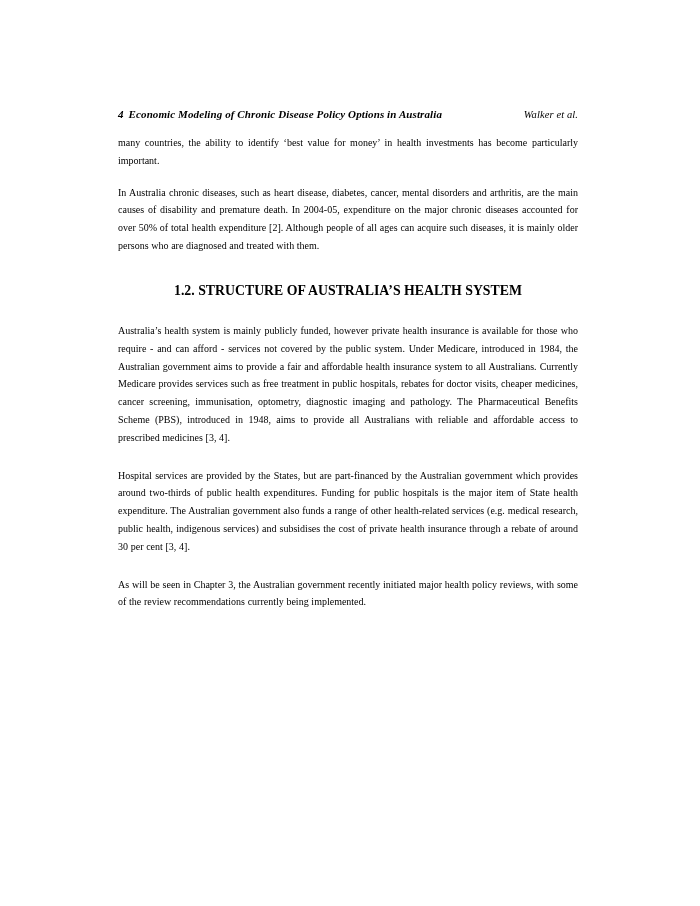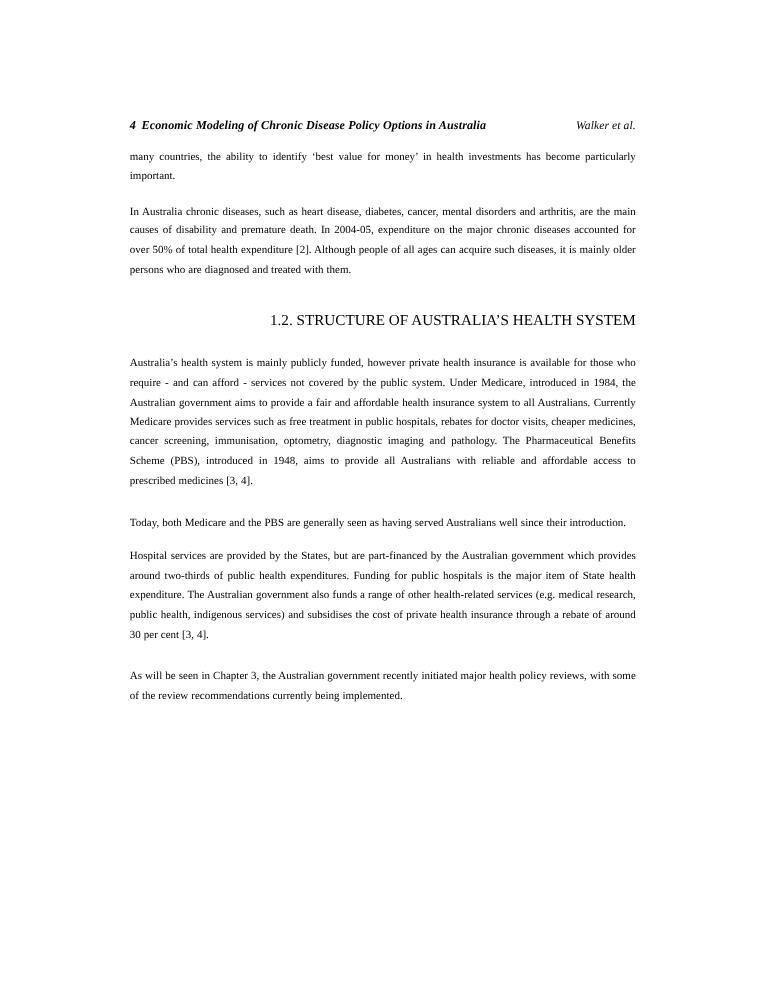--- a/index.html
+++ b/index.html
@@ -66,24 +66,24 @@
   }
   p.gap-large {
     margin-bottom: 20px;
   }
   p.tight {
     margin-bottom: 13px;
   }
 
   h2.section {
     font-size: 13.8px;
-    font-weight: normal;
+    font-weight: bold;
     margin: 26px 0 22px 0;
     line-height: 1.4;
-    text-align: right;
+    text-align: center;
   }
 
   .italic { }
 </style>
 </head>
 <body>
 
 <div class="page">
   <div class="content">
 
@@ -95,20 +95,19 @@
     </div>
 
     <p class="body">many countries, the ability to identify ‘best value for money’ in health investments has become particularly important.</p>
 
     <p class="body gap-large">In Australia chronic diseases, such as heart disease, diabetes, cancer, mental disorders and arthritis, are the main causes of disability and premature death. In 2004-05, expenditure on the major chronic diseases accounted for over 50% of total health expenditure [2]. Although people of all ages can acquire such diseases, it is mainly older persons who are diagnosed and treated with them.</p>
 
     <h2 class="section">1.2. STRUCTURE OF AUSTRALIA’S HEALTH SYSTEM</h2>
 
     <p class="body gap-large">Australia’s health system is mainly publicly funded, however private health insurance is available for those who require - and can afford - services not covered by the public system. Under Medicare, introduced in 1984, the Australian government aims to provide a fair and affordable health insurance system to all Australians. Currently Medicare provides services such as free treatment in public hospitals, rebates for doctor visits, cheaper medicines, cancer screening, immunisation, optometry, diagnostic imaging and pathology. The Pharmaceutical Benefits Scheme (PBS), introduced in 1948, aims to provide all Australians with reliable and affordable access to prescribed medicines [3, 4].</p>
 
-    <p class="body tight">Today, both Medicare and the PBS are generally seen as having served Australians well since their introduction.</p>
 
     <p class="body gap-large"><span>Hospital services are provided by the States, but are part-financed by the Australian government which provides around two-thirds of public health expenditures. Funding for public hospitals is the major item of State health expenditure. The Australian government also funds a range of other health-related services (</span><span class="italic">e.g.</span><span> medical research, public health, indigenous services) and subsidises the cost of private health insurance through a rebate of around 30 per cent [3, 4].</span></p>
 
     <p class="body">As will be seen in Chapter 3, the Australian government recently initiated major health policy reviews, with some of the review recommendations currently being implemented.</p>
 
   </div>
 </div>
 
 </body></html>

